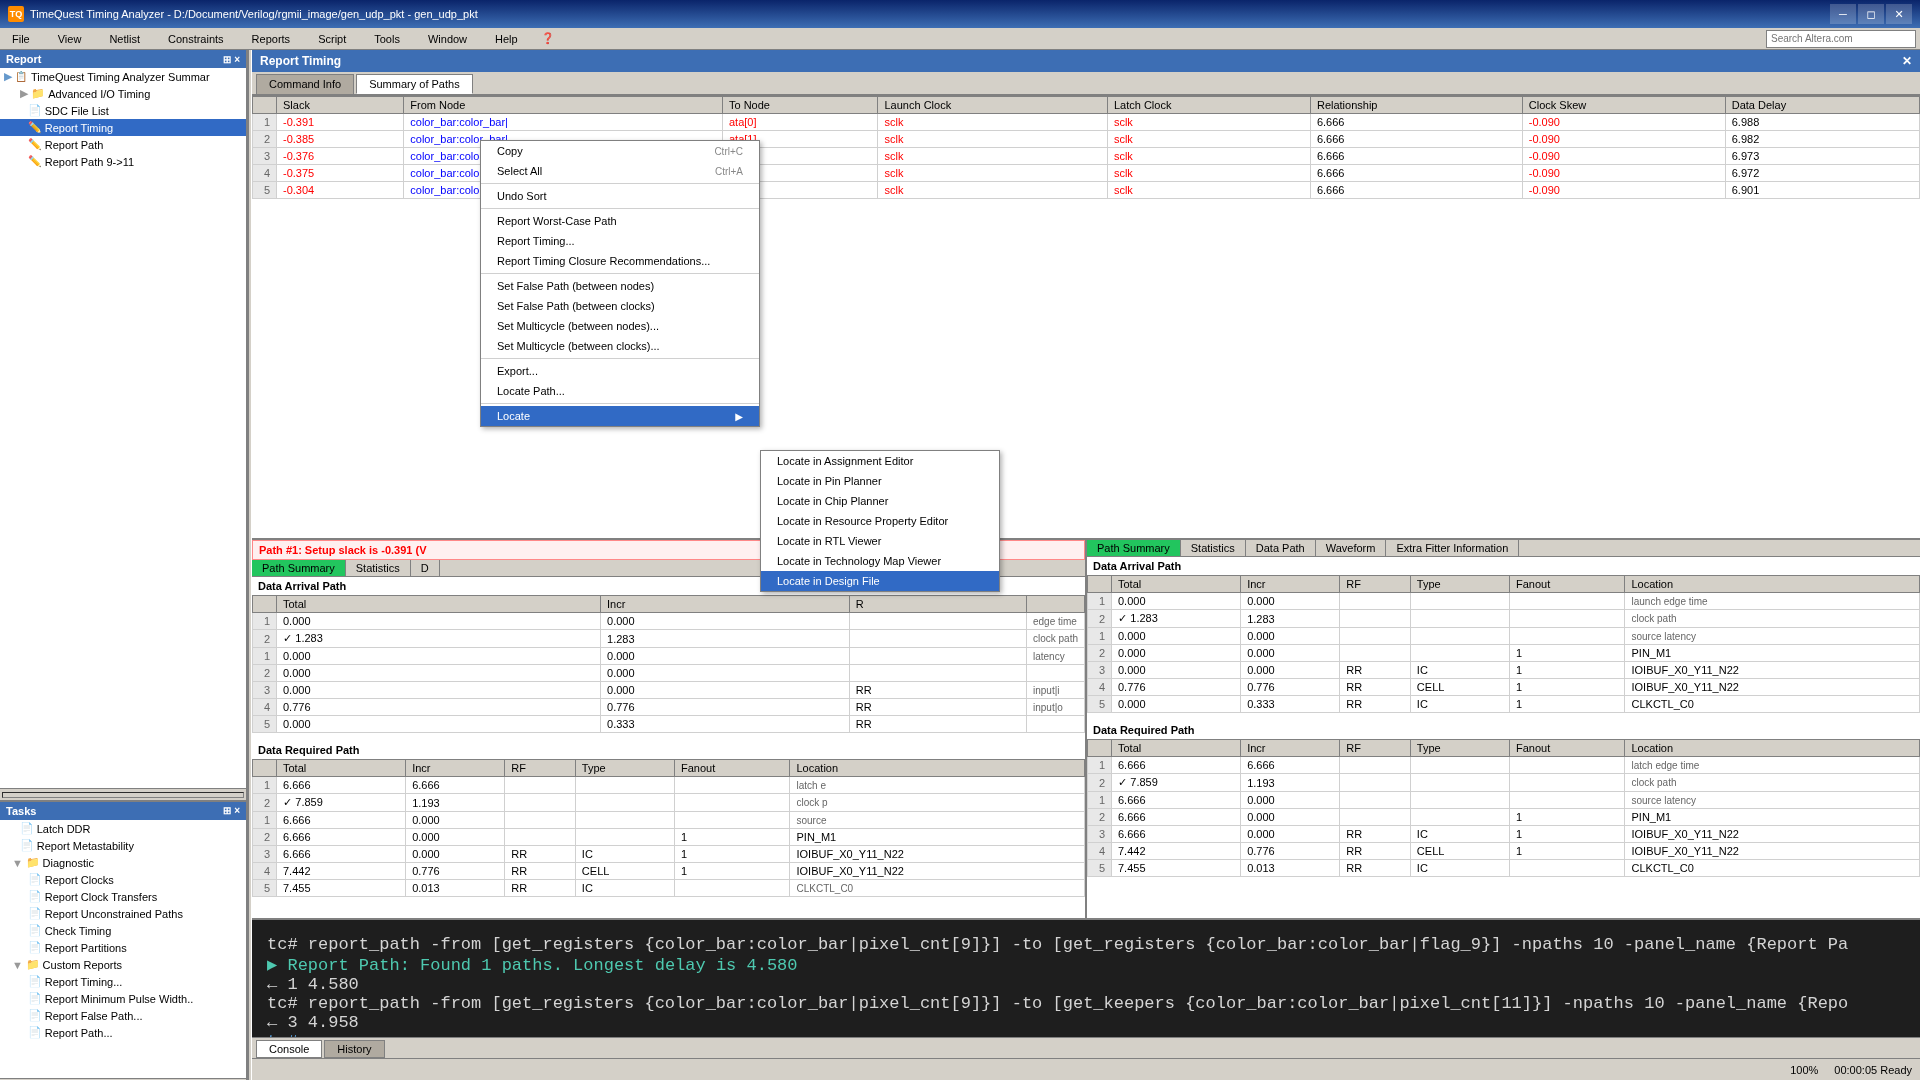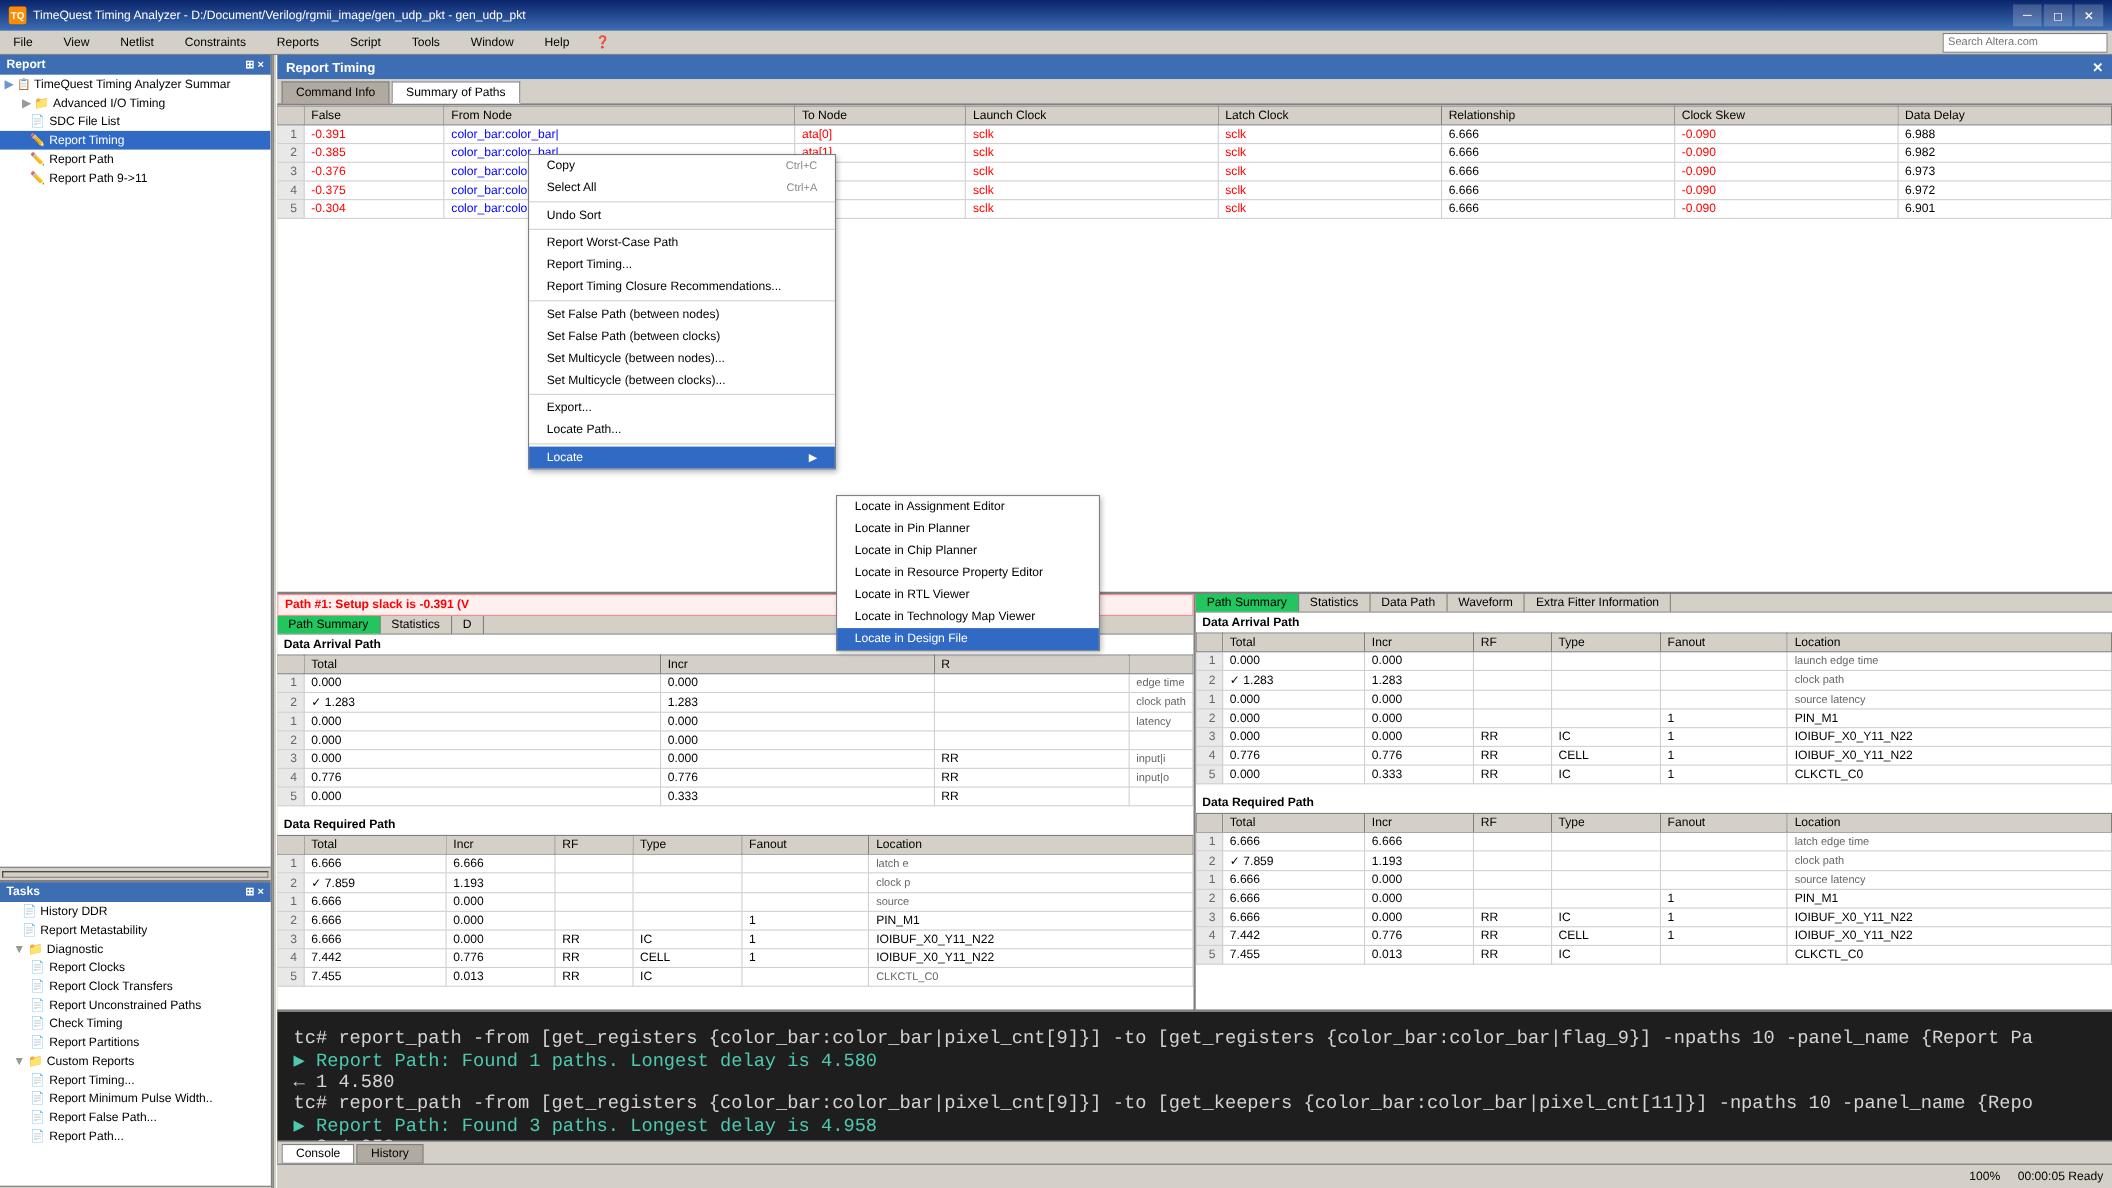--- a/index.html
+++ b/index.html
@@ -173,21 +173,21 @@
     </div>
 
     <div id="tasks-panel">
       <div id="tasks-header">
         <span>Tasks</span>
         <span style="font-size:10px;">⊞ ×</span>
       </div>
       <div id="tasks-tree">
         <div class="tree-item" style="padding-left:20px;">
           <span style="color:#999;">📄</span>
-          <span>History DDR</span>
+          <span>Latch DDR</span>
         </div>
         <div class="tree-item" style="padding-left:20px;">
           <span style="color:#999;">📄</span>
           <span>Report Metastability</span>
         </div>
         <div class="tree-item" style="padding-left:12px;">
           <span style="color:#999;">▼</span>
           <span style="color:#ffcc00;">📁</span>
           <span>Diagnostic</span>
         </div>
@@ -249,21 +249,21 @@
     <div id="tabs-bar">
       <div class="tab">Command Info</div>
       <div class="tab active">Summary of Paths</div>
     </div>
 
     <div id="table-area" style="height:190px; overflow:auto; background:white;">
       <table class="data-table">
         <thead>
           <tr>
             <th></th>
-            <th>False</th>
+            <th>Slack</th>
             <th>From Node</th>
             <th>To Node</th>
             <th>Launch Clock</th>
             <th>Latch Clock</th>
             <th>Relationship</th>
             <th>Clock Skew</th>
             <th>Data Delay</th>
           </tr>
         </thead>
         <tbody>
@@ -651,21 +651,20 @@
         </div>
       </div>
     </div>
 
     <div id="console-area">
       <div id="console-content">
         <div class="console-cmd">tc# report_path -from [get_registers {color_bar:color_bar|pixel_cnt[9]}] -to [get_registers {color_bar:color_bar|flag_9}] -npaths 10 -panel_name {Report Pa</div>
         <div style="color:#4ec9b0;">▶ Report Path: Found 1 paths. Longest delay is 4.580</div>
         <div class="console-cmd">← 1 4.580</div>
         <div class="console-cmd">tc# report_path -from [get_registers {color_bar:color_bar|pixel_cnt[9]}] -to [get_keepers {color_bar:color_bar|pixel_cnt[11]}] -npaths 10 -panel_name {Repo</div>
-        <div style="color:#4ec9b0;">▶ Report Path: Found 3 paths. Longest delay is 4.958</div>
         <div class="console-cmd">← 3 4.958</div>
         <div style="color:#569cd6;">tc#</div>
       </div>
       <div id="bottom-tabs">
         <div class="bottom-tab active">Console</div>
         <div class="bottom-tab">History</div>
       </div>
     </div>
 
     <div id="statusbar">

